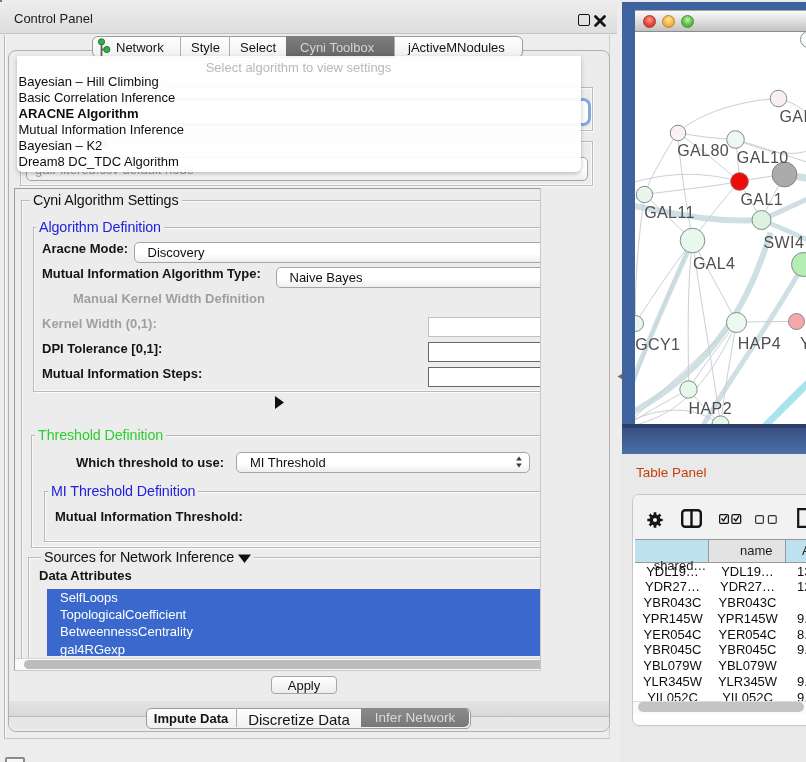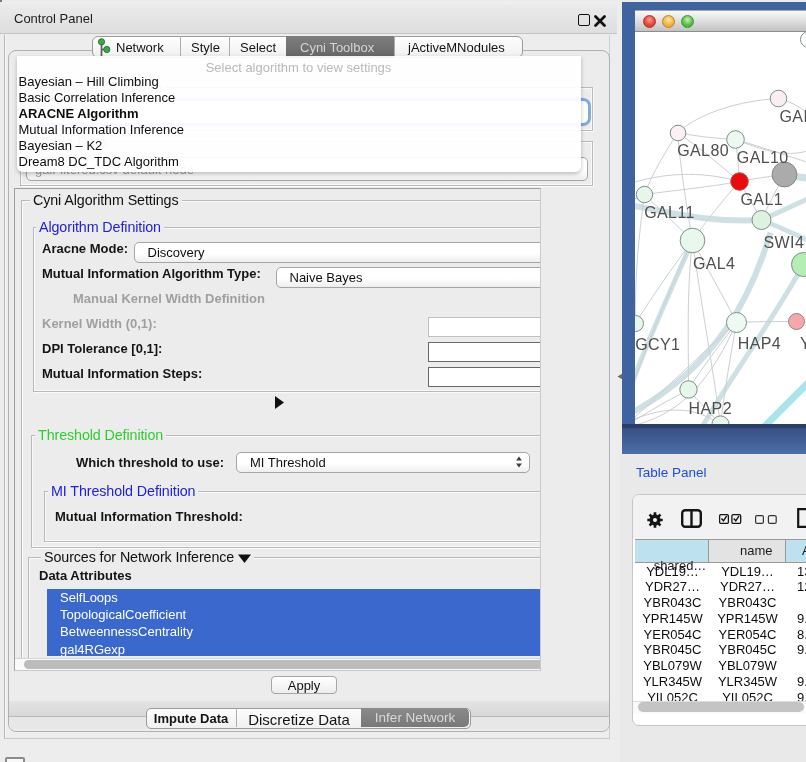--- a/index.html
+++ b/index.html
@@ -244,21 +244,21 @@
       <text x="763" y="247">SWI4</text>
       <text x="692.4" y="268.9">GAL4</text>
       <text x="634.7" y="349">GCY1</text>
       <text x="737.2" y="348.3">HAP4</text>
       <text x="799.4" y="348.3">Y</text>
       <text x="688.1" y="413.4">HAP2</text>
     </g>
   </svg>
 
   <div class="abs" style="left:620px;top:454px;width:186px;height:308px;background:#e9e9e9;"></div>
-  <div class="abs" style="left:636px;top:465px;font-size:13.5px;color:#1d4ed8;">Table Panel</div>
+  <div class="abs" style="left:636px;top:465px;font-size:13.5px;color:#c2410c;">Table Panel</div>
   <div class="abs" style="left:632px;top:494px;width:184px;height:232px;background:#ffffff;border:1px solid #c6c6c6;border-radius:7px;box-sizing:border-box;overflow:hidden;">
 
     <div class="abs" style="left:0;top:0;width:184px;height:44px;background:#f2f2f2;"></div>
     <svg class="abs" style="left:14px;top:17px;" width="16" height="16" viewBox="0 0 16 16">
       <path d="M15.68 6.66 L15.68 9.34 L13.45 9.31 L12.77 10.93 L14.38 12.49 L12.49 14.38 L10.93 12.77 L9.31 13.45 L9.34 15.68 L6.66 15.68 L6.69 13.45 L5.07 12.77 L3.51 14.38 L1.62 12.49 L3.23 10.93 L2.55 9.31 L0.32 9.34 L0.32 6.66 L2.55 6.69 L3.23 5.07 L1.62 3.51 L3.51 1.62 L5.07 3.23 L6.69 2.55 L6.66 0.32 L9.34 0.32 L9.31 2.55 L10.93 3.23 L12.49 1.62 L14.38 3.51 L12.77 5.07 L13.45 6.69 Z" fill="#151515" fill-rule="evenodd"></path>
         <circle cx="8" cy="8" r="2.0" fill="#f2f2f2"></circle>
     </svg>
     <svg class="abs" style="left:48px;top:14px;" width="21" height="19" viewBox="0 0 21 19">
       <rect x="1.2" y="1.2" width="18.6" height="16.6" rx="3" fill="none" stroke="#151515" stroke-width="2.4"></rect>
       <line x1="10.5" y1="1.2" x2="10.5" y2="17.8" stroke="#151515" stroke-width="2.4"></line>

